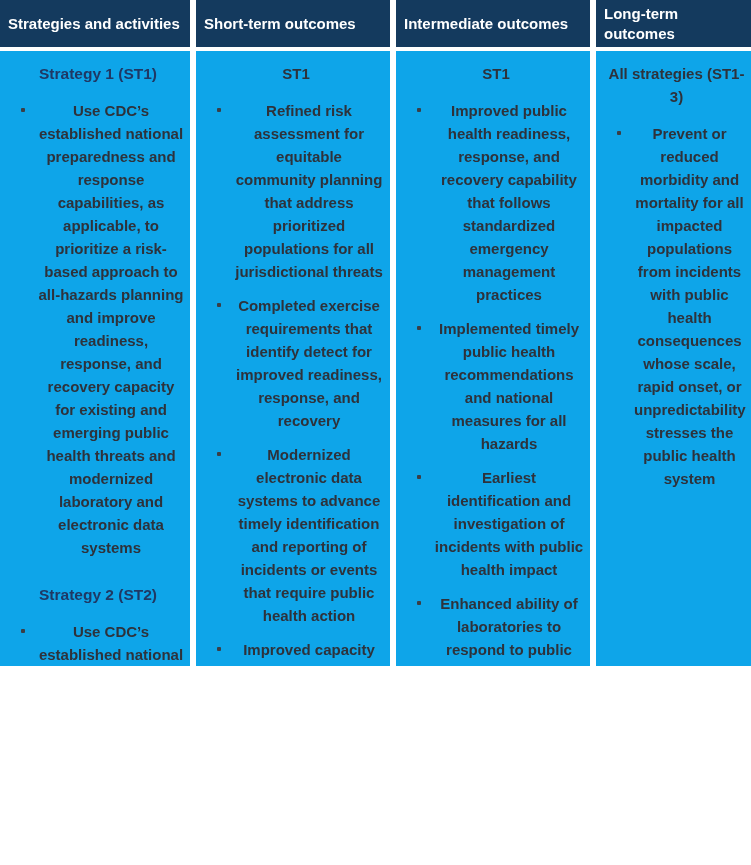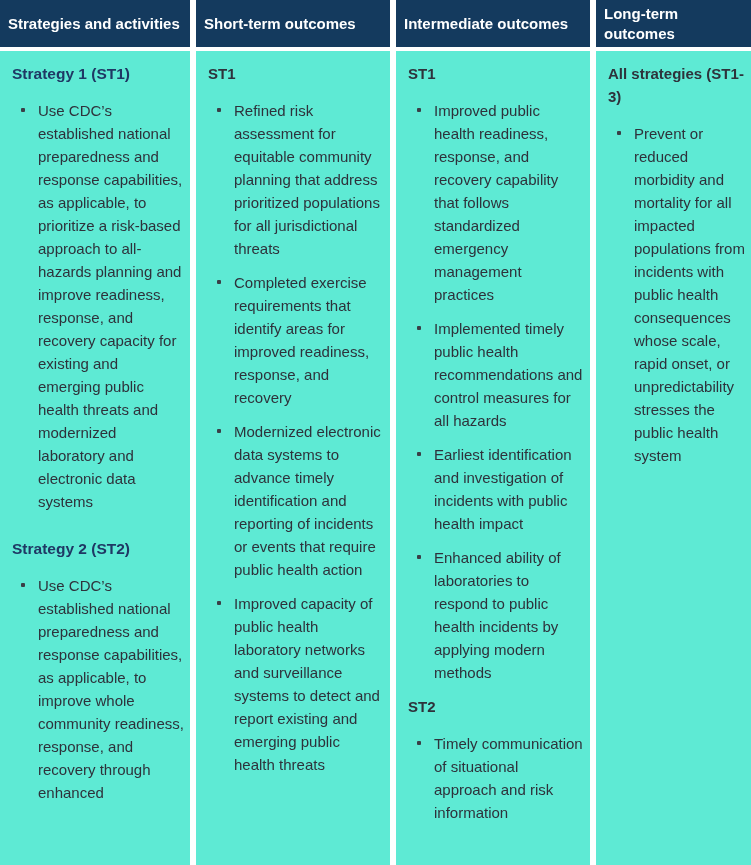--- a/index.html
+++ b/index.html
@@ -3,21 +3,21 @@
 <meta charset="utf-8">
 <style>
   html, body {
     margin: 0;
     padding: 0;
     background: #ffffff;
     font-family: "Liberation Sans", "DejaVu Sans", sans-serif;
   }
   .page {
     width: 751px;
-    height: 865px;
+    height: 666px;
     overflow: hidden;
     background: #ffffff;
   }
   .grid {
     display: grid;
     grid-template-columns: 190px 194px 194px 155px;
     grid-template-rows: 47px 1fr;
     column-gap: 6px;
     row-gap: 4px;
     width: 751px;
@@ -29,27 +29,28 @@
     color: #ffffff;
     font-size: 15px;
     font-weight: 700;
     line-height: 20px;
     display: flex;
     align-items: center;
     padding: 2px 8px 2px 8px;
     box-sizing: border-box;
   }
   .body-cell {
-    background: #5eead4;
+    background: #0ea5e9;
     color: #2e323b;
     font-size: 15px;
     line-height: 23px;
     padding: 11px 6px 0 12px;
     box-sizing: border-box;
     overflow: hidden;
+    text-align: center;
   }
   .sec-heading {
     font-weight: 700;
     color: #1f3864;
     font-size: 15.5px;
     margin: 0 0 14px 0;
   }
   .sec-heading.later {
     margin-top: 24px;
   }
@@ -57,20 +58,21 @@
     margin: 0 0 14px 0;
     font-weight: bold;
   }
   .sec-label.later {
     margin-top: 6px;
   }
   ul.bullets {
     list-style: none;
     margin: 0;
     padding: 0;
+    font-weight: bold;
   }
   ul.bullets li {
     position: relative;
     padding-left: 26px;
     margin: 0 0 11px 0;
   }
   ul.bullets li::before {
     content: "";
     position: absolute;
     left: 9px;
@@ -108,31 +110,31 @@
       <div class="sec-heading later">Strategy 2 (ST2)</div>
       <ul class="bullets">
         <li>Use CDC’s established national preparedness and response capabilities, as applicable, to improve whole community readiness, response, and recovery through enhanced</li>
       </ul>
     </div>
 
     <div class="body-cell">
       <div class="sec-label">ST1</div>
       <ul class="bullets">
         <li>Refined risk assessment for equitable community planning that address prioritized populations for all jurisdictional threats</li>
-        <li>Completed exercise requirements that identify areas for improved readiness, response, and recovery</li>
+        <li>Completed exercise requirements that identify detect for improved readiness, response, and recovery</li>
         <li>Modernized electronic data systems to advance timely identification and reporting of incidents or events that require public health action</li>
         <li>Improved capacity of public health laboratory networks and surveillance systems to detect and report existing and emerging public health threats</li>
       </ul>
     </div>
 
     <div class="body-cell">
       <div class="sec-label">ST1</div>
       <ul class="bullets">
         <li>Improved public health readiness, response, and recovery capability that follows standardized emergency management practices</li>
-        <li>Implemented timely public health recommendations and control measures for all hazards</li>
+        <li>Implemented timely public health recommendations and national measures for all hazards</li>
         <li>Earliest identification and investigation of incidents with public health impact</li>
         <li>Enhanced ability of laboratories to respond to public health incidents by applying modern methods</li>
       </ul>
       <div class="sec-label later">ST2</div>
       <ul class="bullets">
         <li>Timely communication of situational approach and risk information</li>
       </ul>
     </div>
 
     <div class="body-cell">

